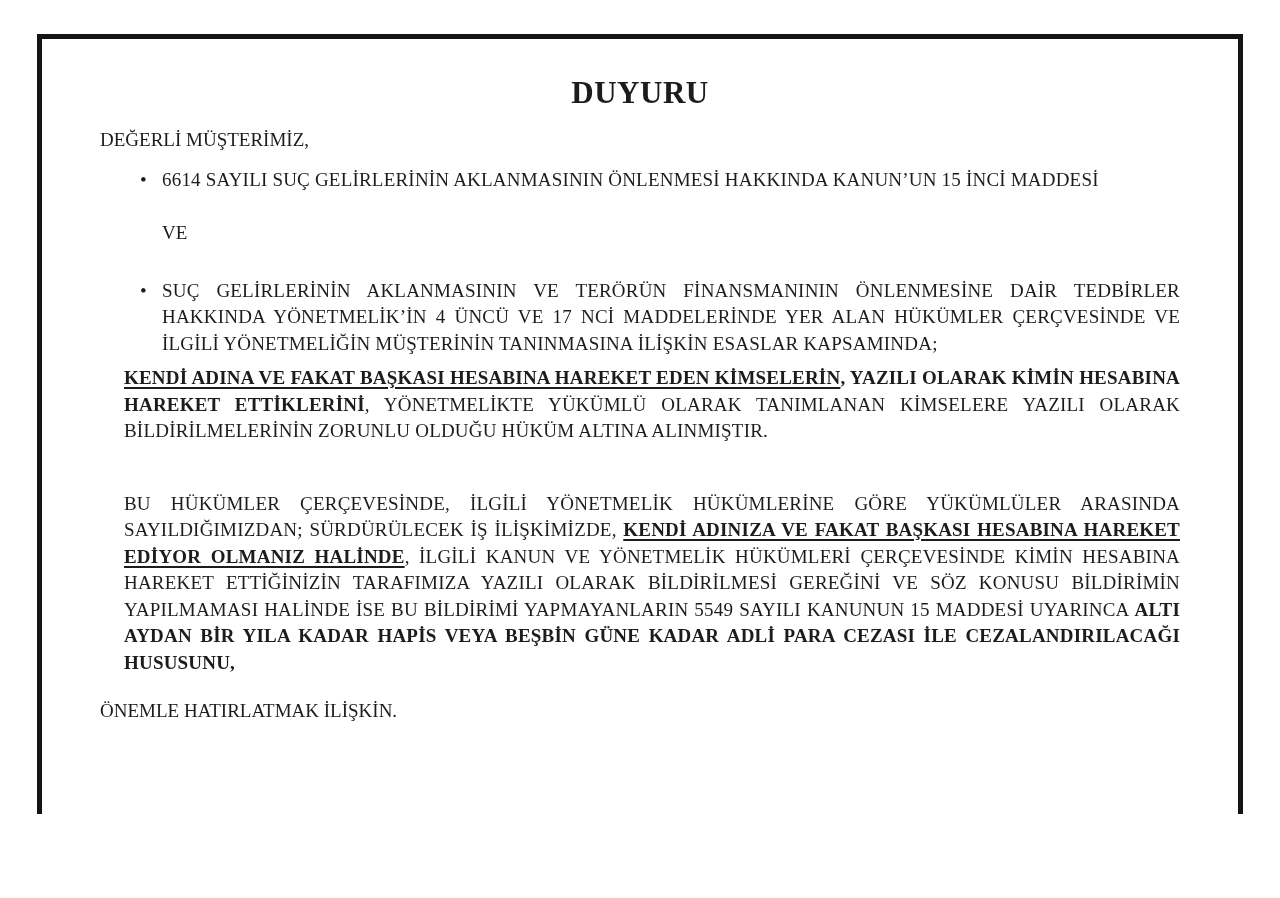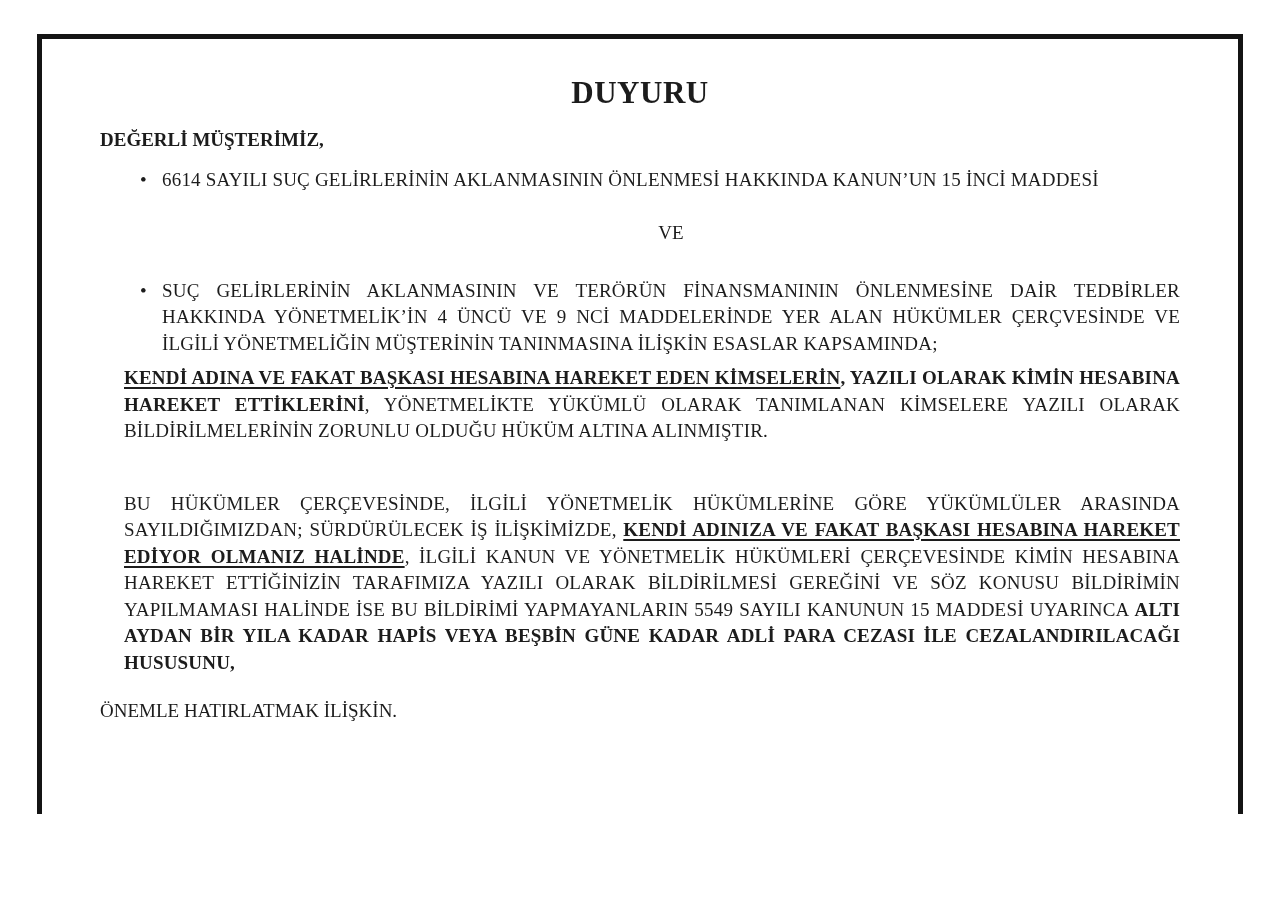--- a/index.html
+++ b/index.html
@@ -35,21 +35,20 @@
     line-height: 40px;
     font-weight: 700;
     text-align: center;
     letter-spacing: 0.5px;
     margin-bottom: 14px;
   }
   .salutation {
     font-size: 19px;
     line-height: 26px;
     margin-bottom: 14px;
-    font-weight: bold;
   }
   .bullet-row {
     display: flex;
     padding-left: 40px;
     font-size: 19px;
     line-height: 26.5px;
   }
   .bullet-row .marker {
     flex: 0 0 22px;
     width: 22px;
@@ -59,21 +58,20 @@
     text-align: justify;
     letter-spacing: 0.2px;
   }
   .bullet-law { margin-bottom: 26px; }
   .bullet-regulation { margin-bottom: 8px; }
   .connector {
     font-size: 19px;
     line-height: 26px;
     margin-left: 62px;
     margin-bottom: 32px;
-    text-align: center;
   }
   .body-para {
     font-size: 19px;
     line-height: 26.5px;
     text-align: justify;
     letter-spacing: 0.2px;
     margin-left: 24px;
   }
   .obligation { margin-bottom: 46px; }
   .reminder { margin-bottom: 22px; }
@@ -101,21 +99,21 @@
 
       <div class="bullet-row bullet-law">
         <span class="marker">•</span>
         <span class="btext">6614 SAYILI SUÇ GELİRLERİNİN AKLANMASININ ÖNLENMESİ HAKKINDA KANUN’UN 15 İNCİ MADDESİ</span>
       </div>
 
       <p class="connector">VE</p>
 
       <div class="bullet-row bullet-regulation">
         <span class="marker">•</span>
-        <span class="btext">SUÇ GELİRLERİNİN AKLANMASININ VE TERÖRÜN FİNANSMANININ ÖNLENMESİNE DAİR TEDBİRLER HAKKINDA YÖNETMELİK’İN 4 ÜNCÜ VE 9 NCİ MADDELERİNDE YER ALAN HÜKÜMLER ÇERÇVESİNDE VE İLGİLİ YÖNETMELİĞİN MÜŞTERİNİN TANINMASINA İLİŞKİN ESASLAR KAPSAMINDA;</span>
+        <span class="btext">SUÇ GELİRLERİNİN AKLANMASININ VE TERÖRÜN FİNANSMANININ ÖNLENMESİNE DAİR TEDBİRLER HAKKINDA YÖNETMELİK’İN 4 ÜNCÜ VE 17 NCİ MADDELERİNDE YER ALAN HÜKÜMLER ÇERÇVESİNDE VE İLGİLİ YÖNETMELİĞİN MÜŞTERİNİN TANINMASINA İLİŞKİN ESASLAR KAPSAMINDA;</span>
       </div>
 
       <p class="body-para obligation"><span class="run bold underline">KENDİ ADINA VE FAKAT BAŞKASI HESABINA HAREKET EDEN KİMSELERİN</span><span class="run bold">, YAZILI OLARAK KİMİN HESABINA HAREKET ETTİKLERİNİ</span><span class="run">, YÖNETMELİKTE YÜKÜMLÜ OLARAK TANIMLANAN KİMSELERE YAZILI OLARAK BİLDİRİLMELERİNİN ZORUNLU OLDUĞU HÜKÜM ALTINA ALINMIŞTIR.</span></p>
 
       <p class="body-para reminder"><span class="run">BU HÜKÜMLER ÇERÇEVESİNDE, İLGİLİ YÖNETMELİK HÜKÜMLERİNE GÖRE YÜKÜMLÜLER ARASINDA SAYILDIĞIMIZDAN; SÜRDÜRÜLECEK İŞ İLİŞKİMİZDE, </span><span class="run bold underline">KENDİ ADINIZA VE FAKAT BAŞKASI HESABINA HAREKET EDİYOR OLMANIZ HALİNDE</span><span class="run">, İLGİLİ KANUN VE YÖNETMELİK HÜKÜMLERİ ÇERÇEVESİNDE KİMİN HESABINA HAREKET ETTİĞİNİZİN TARAFIMIZA YAZILI OLARAK BİLDİRİLMESİ GEREĞİNİ VE SÖZ KONUSU BİLDİRİMİN YAPILMAMASI HALİNDE İSE BU BİLDİRİMİ YAPMAYANLARIN 5549 SAYILI KANUNUN 15 MADDESİ UYARINCA </span><span class="run bold">ALTI AYDAN BİR YILA KADAR HAPİS VEYA BEŞBİN GÜNE KADAR ADLİ PARA CEZASI İLE CEZALANDIRILACAĞI HUSUSUNU,</span></p>
 
       <p class="closing">ÖNEMLE HATIRLATMAK İLİŞKİN.</p>
 
     </div>
   </div>

